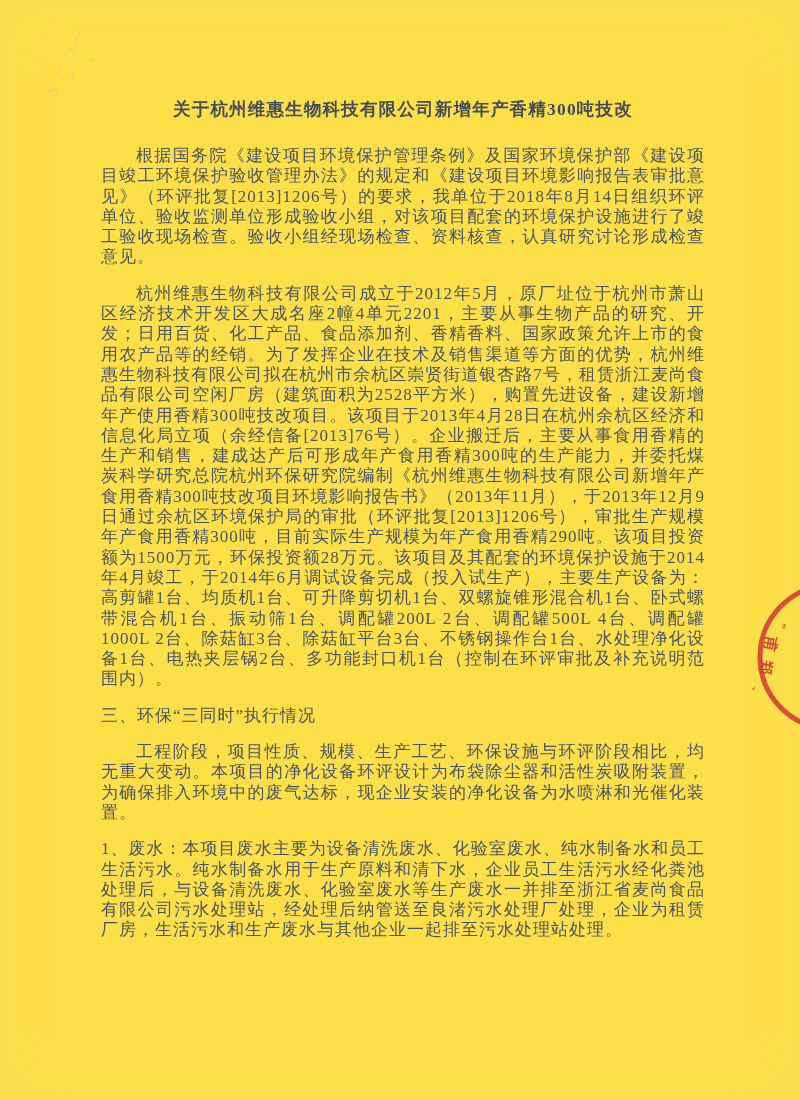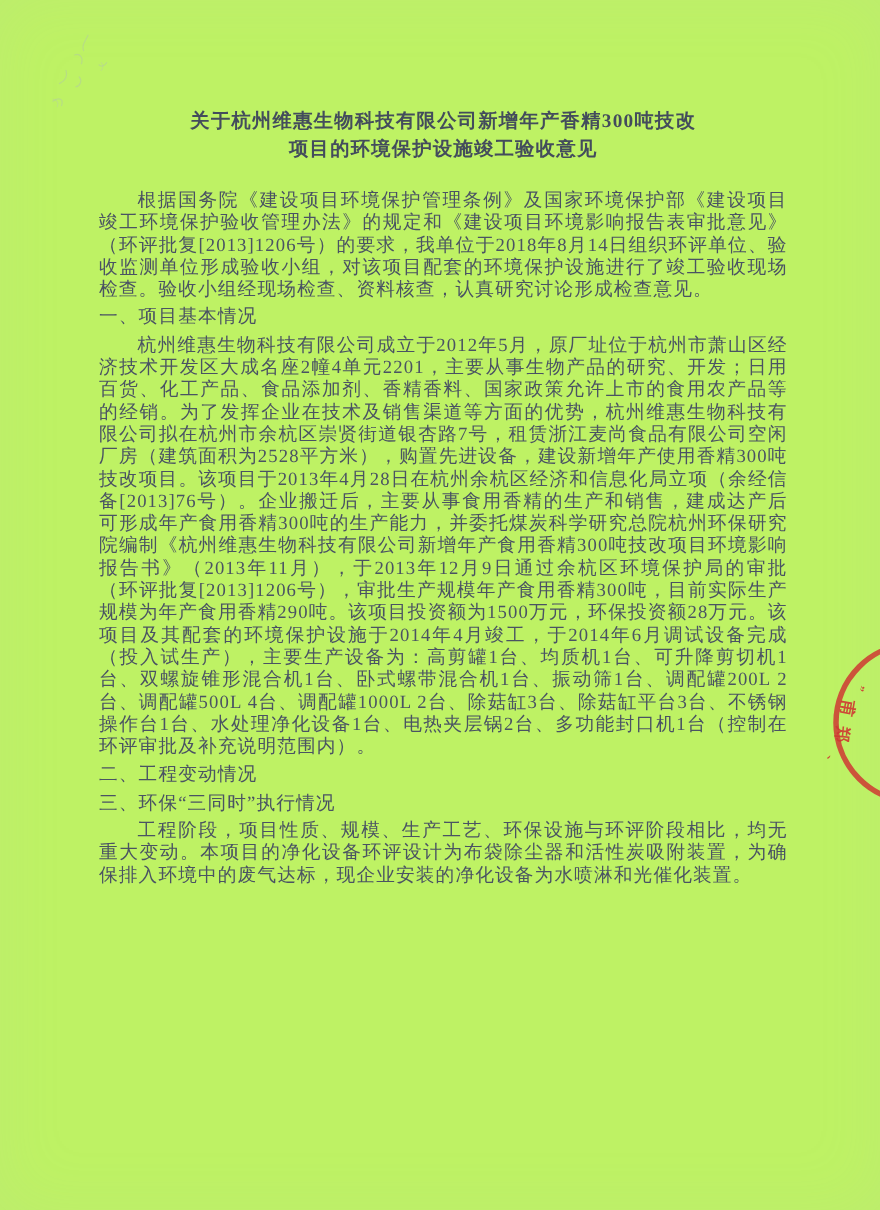--- a/index.html
+++ b/index.html
@@ -4,21 +4,21 @@
 <style>
   html, body {
     margin: 0;
     padding: 0;
     background: #ffffff;
   }
   .page {
     position: relative;
     width: 800px;
     height: 1100px;
-    background: #bef264;
+    background: #fde047;
     overflow: hidden;
     font-family: "Liberation Serif", "DejaVu Serif", serif;
     box-shadow: inset 0 0 60px rgba(190,195,205,0.10);
     text-decoration: underline;
   }
   .content {
     position: absolute;
     left: 85px;
     top: 96px;
     width: 636px;
@@ -27,21 +27,21 @@
     text-align: center;
     font-size: 17.5px;
     font-weight: 700;
     line-height: 26px;
     letter-spacing: 1.2px;
     color: #434c5c;
     margin: 0 0 24px 0;
   }
   .title .t-line { display: block; }
   p.para {
-    margin: 5px;
+    margin: 16px;
     font-size: 17px;
     line-height: 20.3px;
     letter-spacing: 1px;
     text-align: justify;
     color: #4a5363;
   }
   p.indent { text-indent: 35px; }
   p.spaced { margin-top: 20.5px; }
   .scribble {
     position: absolute;
@@ -70,29 +70,27 @@
 <div class="page">
 
   <svg class="scribble" viewBox="0 0 100 95" aria-hidden="true">
     <path d="M52 12 c-3 6 -6 10 -4 14 m-8 4 c4 -2 8 2 6 8 m-14 6 c2 6 -2 10 -6 12 m-6 16 c6 -4 10 -2 8 4 m16 -26 c3 3 1 8 -3 9 m28 -22 c-2 3 -5 4 -7 2" fill="none" stroke="#aab2c6" stroke-width="1.1" stroke-linecap="round" opacity="0.6"></path>
     <path d="M20 70 c4 1 6 4 4 7 m40 -40 c2 2 2 5 0 7" fill="none" stroke="#b4bacb" stroke-width="1" stroke-linecap="round" opacity="0.5"></path>
   </svg>
 
   <div class="content">
     <h1 class="title">
       <span class="t-line">关于杭州维惠生物科技有限公司新增年产香精300吨技改</span>
-      <span class="t-line">项目的环境保护设施竣工验收意见</span>
     </h1>
 
     <p class="para indent">根据国务院《建设项目环境保护管理条例》及国家环境保护部《建设项目竣工环境保护验收管理办法》的规定和《建设项目环境影响报告表审批意见》（环评批复[2013]1206号）的要求，我单位于2018年8月14日组织环评单位、验收监测单位形成验收小组，对该项目配套的环境保护设施进行了竣工验收现场检查。验收小组经现场检查、资料核查，认真研究讨论形成检查意见。</p>
-    <p class="para">一、项目基本情况</p>
     <p class="para indent">杭州维惠生物科技有限公司成立于2012年5月，原厂址位于杭州市萧山区经济技术开发区大成名座2幢4单元2201，主要从事生物产品的研究、开发；日用百货、化工产品、食品添加剂、香精香料、国家政策允许上市的食用农产品等的经销。为了发挥企业在技术及销售渠道等方面的优势，杭州维惠生物科技有限公司拟在杭州市余杭区崇贤街道银杏路7号，租赁浙江麦尚食品有限公司空闲厂房（建筑面积为2528平方米），购置先进设备，建设新增年产使用香精300吨技改项目。该项目于2013年4月28日在杭州余杭区经济和信息化局立项（余经信备[2013]76号）。企业搬迁后，主要从事食用香精的生产和销售，建成达产后可形成年产食用香精300吨的生产能力，并委托煤炭科学研究总院杭州环保研究院编制《杭州维惠生物科技有限公司新增年产食用香精300吨技改项目环境影响报告书》（2013年11月），于2013年12月9日通过余杭区环境保护局的审批（环评批复[2013]1206号），审批生产规模年产食用香精300吨，目前实际生产规模为年产食用香精290吨。该项目投资额为1500万元，环保投资额28万元。该项目及其配套的环境保护设施于2014年4月竣工，于2014年6月调试设备完成（投入试生产），主要生产设备为：高剪罐1台、均质机1台、可升降剪切机1台、双螺旋锥形混合机1台、卧式螺带混合机1台、振动筛1台、调配罐200L 2台、调配罐500L 4台、调配罐1000L 2台、除菇缸3台、除菇缸平台3台、不锈钢操作台1台、水处理净化设备1台、电热夹层锅2台、多功能封口机1台（控制在环评审批及补充说明范围内）。</p>
-    <p class="para">二、工程变动情况</p>
     <p class="para">三、环保“三同时”执行情况</p>
     <p class="para indent">工程阶段，项目性质、规模、生产工艺、环保设施与环评阶段相比，均无重大变动。本项目的净化设备环评设计为布袋除尘器和活性炭吸附装置，为确保排入环境中的废气达标，现企业安装的净化设备为水喷淋和光催化装置。</p>
+    <p class="para">1、废水：本项目废水主要为设备清洗废水、化验室废水、纯水制备水和员工生活污水。纯水制备水用于生产原料和清下水，企业员工生活污水经化粪池处理后，与设备清洗废水、化验室废水等生产废水一并排至浙江省麦尚食品有限公司污水处理站，经处理后纳管送至良渚污水处理厂处理，企业为租赁厂房，生活污水和生产废水与其他企业一起排至污水处理站处理。</p>
   </div>
 
   <div class="seal">
     <svg width="60" height="170" viewBox="0 0 60 170" aria-hidden="true">
       <circle cx="92" cy="85" r="72" fill="none" stroke="#cf3832" stroke-width="5" opacity="0.85"></circle>
       <text x="39" y="50" font-size="11" transform="rotate(105 39 50)" opacity="0.9">”</text>
       <text x="24" y="74" font-size="15" transform="rotate(100 30 70)" opacity="0.9">甫</text>
       <text x="19" y="98" font-size="15" transform="rotate(95 25 94)" opacity="0.9">郑</text>
       <text x="14" y="122" font-size="12" transform="rotate(90 18 118)" opacity="0.9">、</text>
     </svg>

